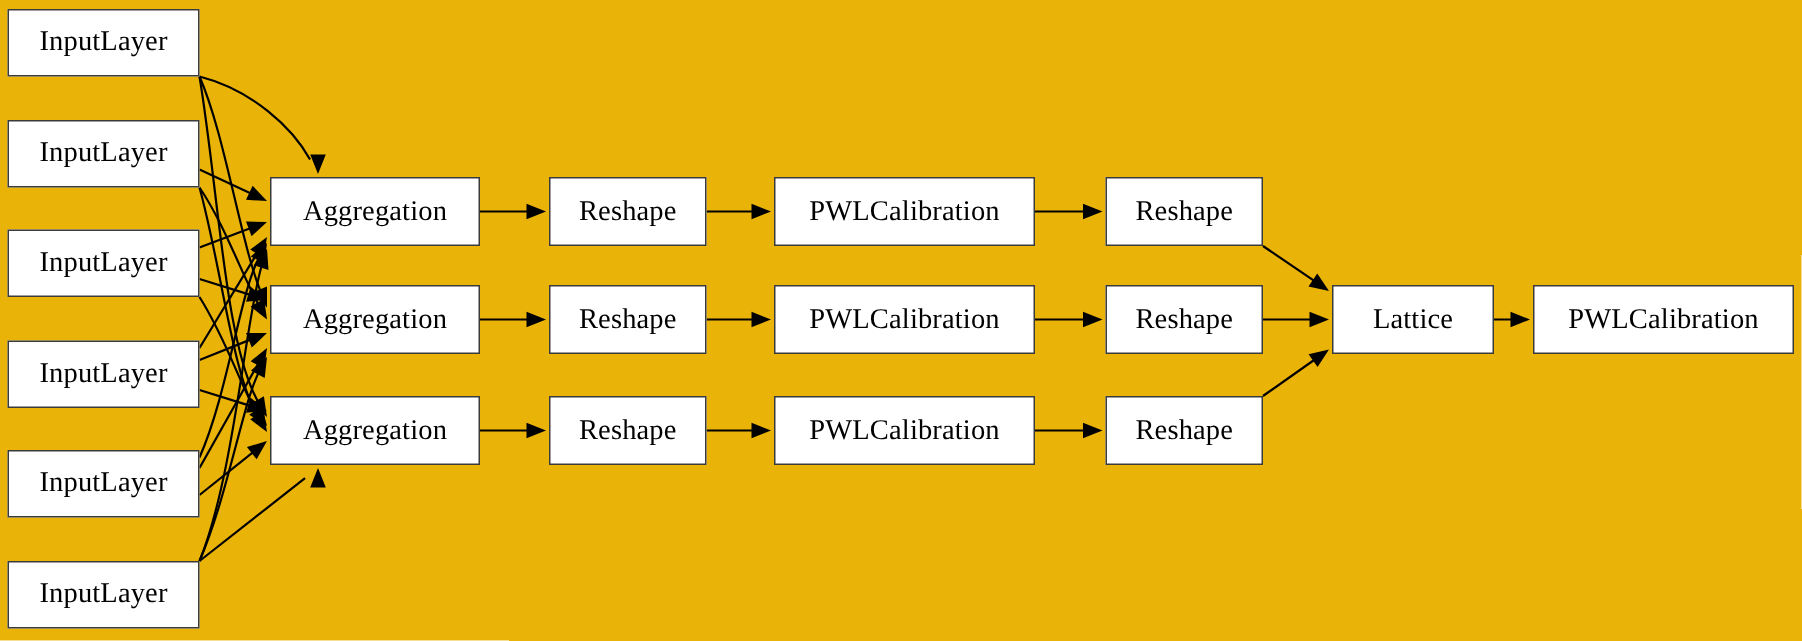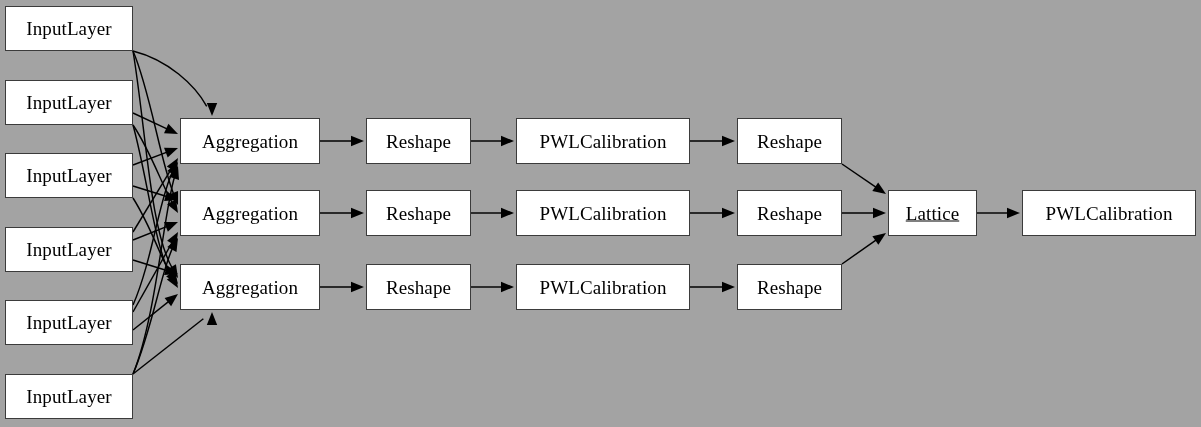--- a/index.html
+++ b/index.html
@@ -5,21 +5,21 @@
 <style>
   html, body {
     margin: 0;
     padding: 0;
     background: #ffffff;
   }
   #canvas {
     position: relative;
     width: 1201px;
     height: 427px;
-    background: #a3a3a3;
+    background: #eab308;
     overflow: hidden;
     font-family: "Liberation Serif", "DejaVu Serif", serif;
     text-align: right;
   }
   #edge-layer {
     position: absolute;
     left: 0;
     top: 0;
     width: 1201px;
     height: 427px;
@@ -229,20 +229,20 @@
       </div>
       <div class="node" style="left: 737px; top: 118px; width: 105px; height: 46px; border-color: rgb(59, 59, 59); background: rgb(255, 255, 255); color: rgb(0, 0, 0);">
         <span class="node-label">Reshape</span>
       </div>
       <div class="node" style="left: 737px; top: 190px; width: 105px; height: 46px; border-color: rgb(59, 59, 59); background: rgb(255, 255, 255); color: rgb(0, 0, 0);">
         <span class="node-label">Reshape</span>
       </div>
       <div class="node" style="left: 737px; top: 264px; width: 105px; height: 46px; border-color: rgb(59, 59, 59); background: rgb(255, 255, 255); color: rgb(0, 0, 0);">
         <span class="node-label">Reshape</span>
       </div>
-      <div class="node" style="left: 888px; top: 190px; width: 89px; height: 46px; border-color: rgb(59, 59, 59); background: rgb(255, 255, 255); color: rgb(0, 0, 0); text-decoration: underline;">
+      <div class="node" style="left: 888px; top: 190px; width: 108px; height: 46px; border-color: rgb(59, 59, 59); background: rgb(255, 255, 255); color: rgb(0, 0, 0);">
         <span class="node-label">Lattice</span>
       </div>
       <div class="node" style="left: 1022px; top: 190px; width: 174px; height: 46px; border-color: rgb(59, 59, 59); background: rgb(255, 255, 255); color: rgb(0, 0, 0);">
         <span class="node-label">PWLCalibration</span>
       </div>
     </div>
 </div>
 
 </body></html>

